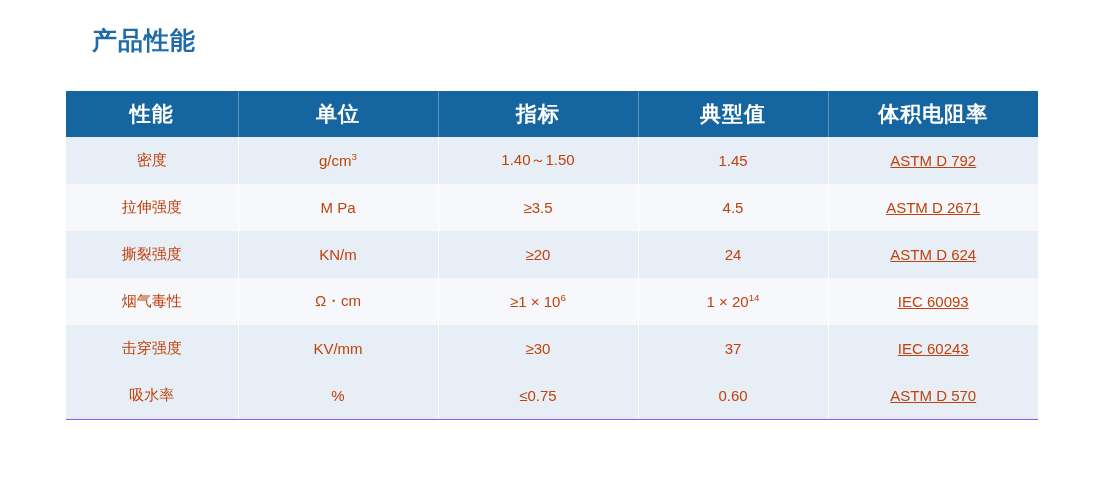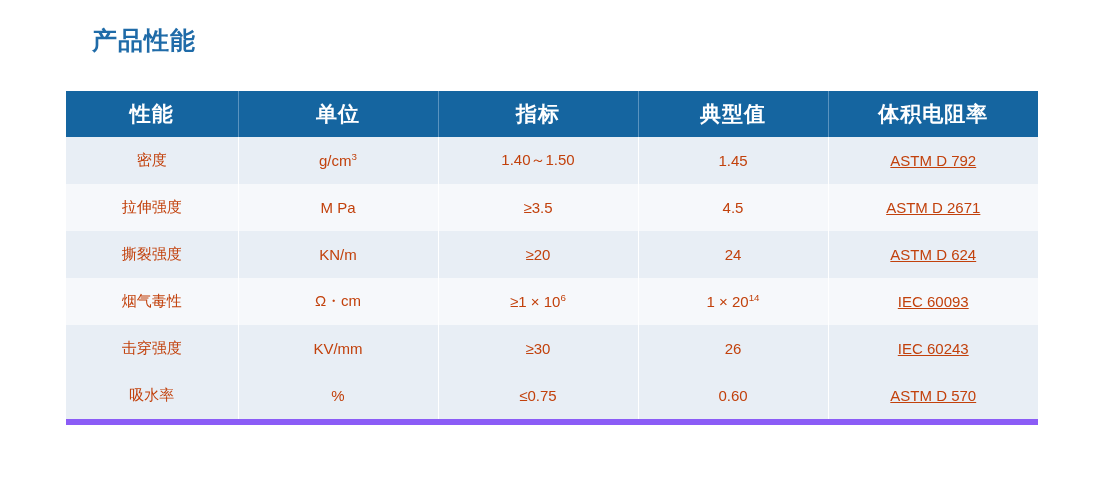--- a/index.html
+++ b/index.html
@@ -68,21 +68,21 @@
     text-decoration: underline;
   }
   table.perf tbody tr.odd td {
     background: #e8eef5;
   }
   table.perf tbody tr.even td {
     background: #f6f8fb;
     margin-top: 44px;
   }
   table.perf tbody tr:last-child td {
-    border-bottom: 6px solid #8b5cf6;
+    border-bottom: 1px solid #8b5cf6;
     margin-top: 28px;
   }
   sup {
     font-size: 0.65em;
     vertical-align: super;
     line-height: 0;
   }
   sub {
     font-size: 0.65em;
     vertical-align: sub;
@@ -145,21 +145,21 @@
           <td>烟气毒性</td>
           <td>Ω・cm</td>
           <td><span>≥1 × 10</span><sup>6</sup></td>
           <td><span>1 × 20</span><sup>14</sup></td>
           <td>IEC 60093</td>
         </tr>
         <tr class="odd">
           <td>击穿强度</td>
           <td>KV/mm</td>
           <td>≥30</td>
-          <td>26</td>
+          <td>37</td>
           <td>IEC 60243</td>
         </tr>
         <tr class="odd">
           <td>吸水率</td>
           <td>%</td>
           <td>≤0.75</td>
           <td>0.60</td>
           <td>ASTM D 570</td>
         </tr>
       </tbody>

